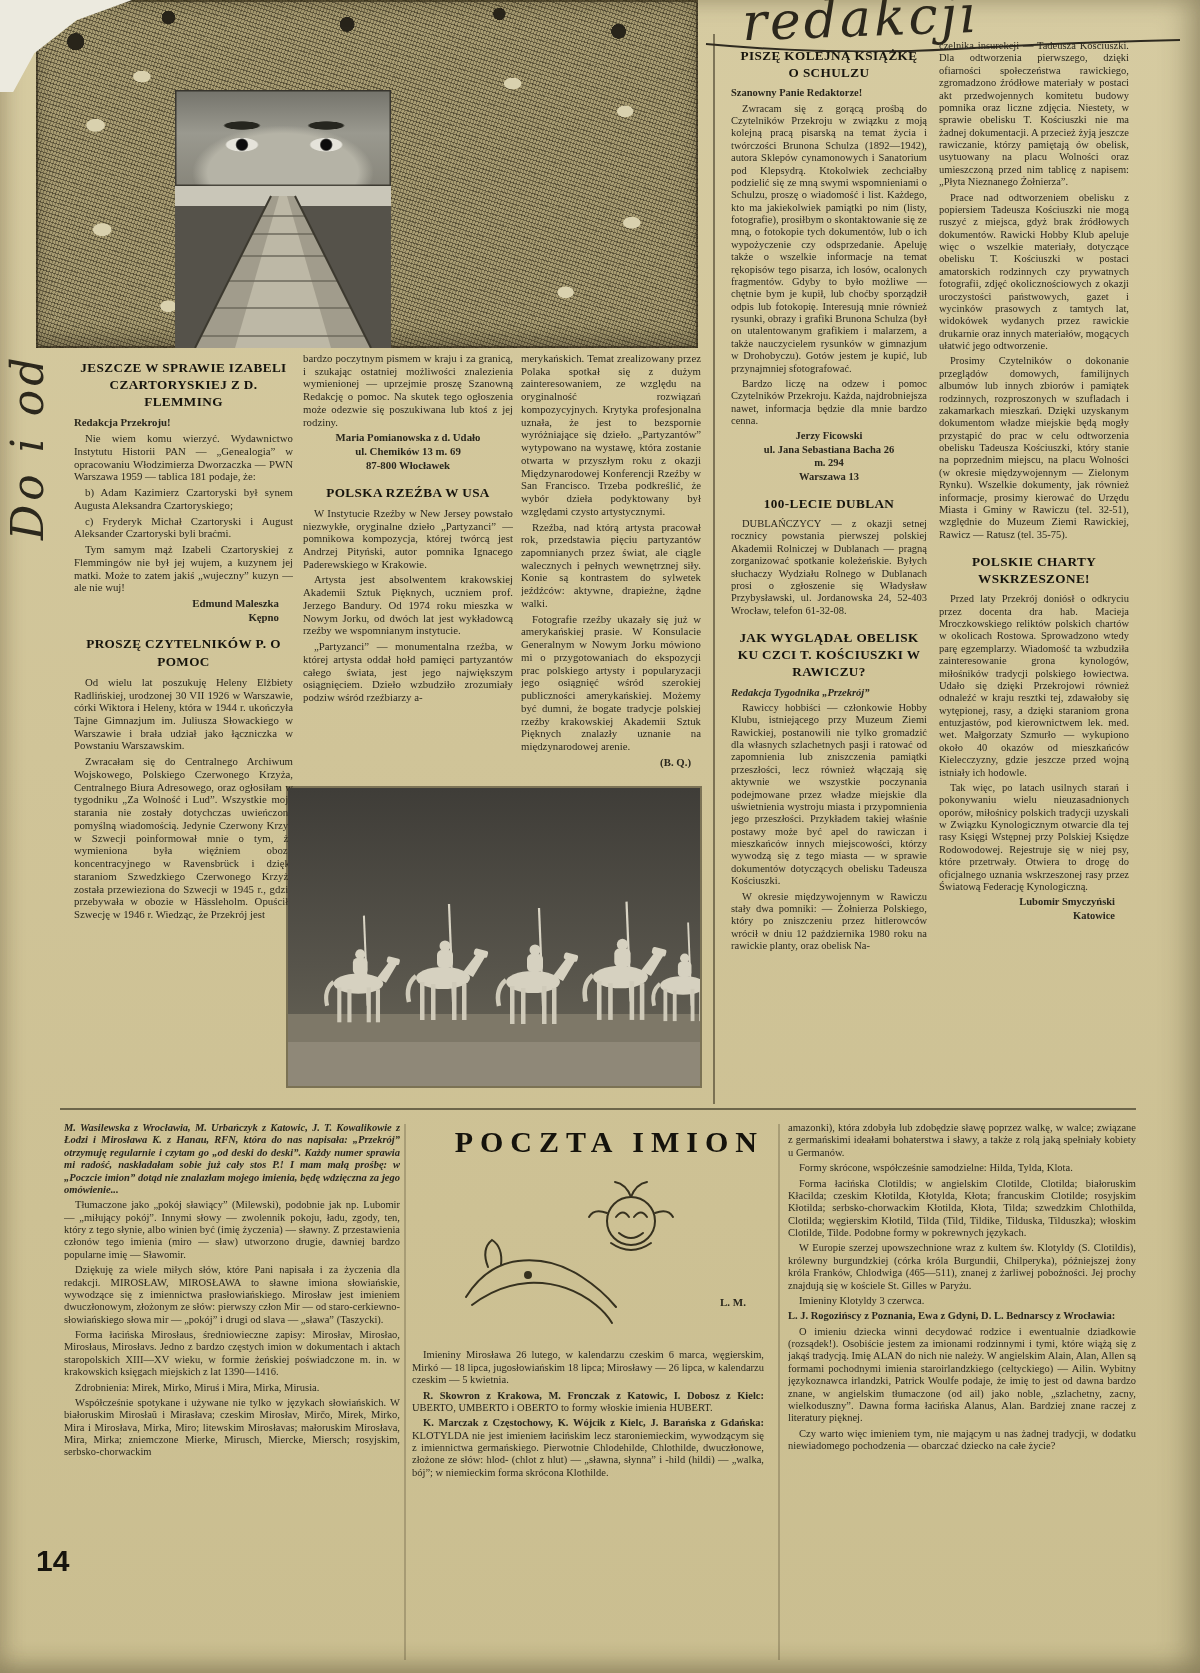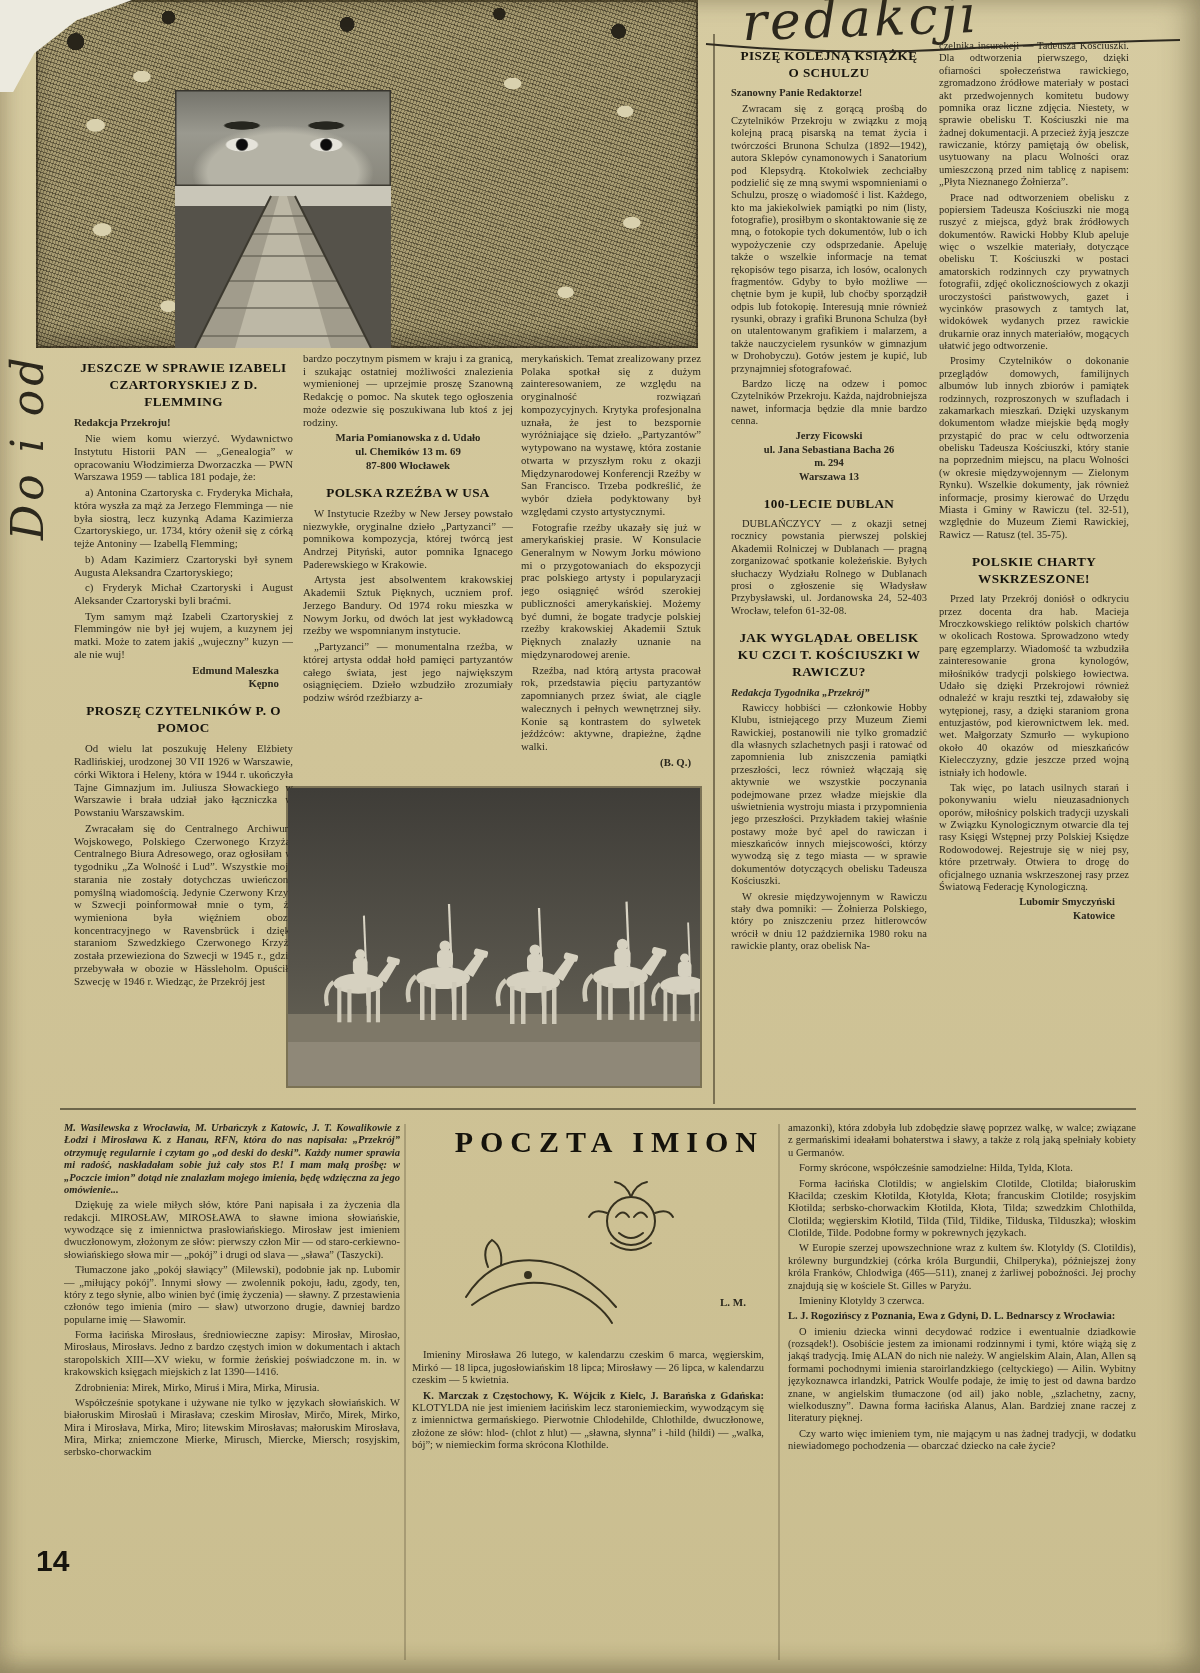--- a/index.html
+++ b/index.html
@@ -119,21 +119,20 @@
 
   <div class="rule-v" style="left:713px;top:34px;height:1070px"></div>
   <div class="rule-h" style="left:60px;top:1108px;width:1076px"></div>
   <div class="rule-v" style="left:404px;top:1124px;height:536px;opacity:.45"></div>
   <div class="rule-v" style="left:778px;top:1124px;height:536px;opacity:.45"></div>
 
   <section class="col" style="left:74px;top:352px;width:219px;height:752px">
     <h3>JESZCZE W SPRAWIE IZABELI CZARTORYSKIEJ Z D. FLEMMING</h3>
     <p class="salut">Redakcja Przekroju!</p>
     <p>Nie wiem komu wierzyć. Wydawnictwo Instytutu Historii PAN — „Genealogia” w opracowaniu Włodzimierza Dworzaczka — PWN Warszawa 1959 — tablica 181 podaje, że:</p>
-    <p>a) Antonina Czartoryska c. Fryderyka Michała, która wyszła za mąż za Jerzego Flemminga — nie była siostrą, lecz kuzynką Adama Kazimierza Czartoryskiego, ur. 1734, który ożenił się z córką tejże Antoniny — Izabellą Flemming;</p>
     <p>b) Adam Kazimierz Czartoryski był synem Augusta Aleksandra Czartoryskiego;</p>
     <p>c) Fryderyk Michał Czartoryski i August Aleksander Czartoryski byli braćmi.</p>
     <p>Tym samym mąż Izabeli Czartoryskiej z Flemmingów nie był jej wujem, a kuzynem jej matki. Może to zatem jakiś „wujeczny” kuzyn — ale nie wuj!</p>
     <p class="sig">Edmund Maleszka</p>
     <p class="sig">Kępno</p>
     <h3>PROSZĘ CZYTELNIKÓW P. O POMOC</h3>
     <p>Od wielu lat poszukuję Heleny Elżbiety Radlińskiej, urodzonej 30 VII 1926 w Warszawie, córki Wiktora i Heleny, która w 1944 r. ukończyła Tajne Gimnazjum im. Juliusza Słowackiego w Warszawie i brała udział jako łączniczka w Powstaniu Warszawskim.</p>
     <p>Zwracałam się do Centralnego Archiwum Wojskowego, Polskiego Czerwonego Krzyża, Centralnego Biura Adresowego, oraz ogłosiłam w tygodniku „Za Wolność i Lud”. Wszystkie moje starania nie zostały dotychczas uwieńczone pomyślną wiadomością. Jedynie Czerwony Krzyż w Szwecji poinformował mnie o tym, że wymieniona była więźniem obozu koncentracyjnego w Ravensbrück i dzięki staraniom Szwedzkiego Czerwonego Krzyża została przewieziona do Szwecji w 1945 r., gdzie przebywała w obozie w Hässleholm. Opuściła Szwecję w 1946 r. Wiedząc, że Przekrój jest</p>
   </section>
 
@@ -143,22 +142,22 @@
     <p class="addr">ul. Chemików 13 m. 69</p>
     <p class="addr">87-800 Włocławek</p>
     <h3>POLSKA RZEŹBA W USA</h3>
     <p>W Instytucie Rzeźby w New Jersey powstało niezwykłe, oryginalne dzieło „Partyzanci” — pomnikowa kompozycja, której twórcą jest Andrzej Pityński, autor pomnika Ignacego Paderewskiego w Krakowie.</p>
     <p>Artysta jest absolwentem krakowskiej Akademii Sztuk Pięknych, uczniem prof. Jerzego Bandury. Od 1974 roku mieszka w Nowym Jorku, od dwóch lat jest wykładowcą rzeźby we wspomnianym instytucie.</p>
     <p>„Partyzanci” — monumentalna rzeźba, w której artysta oddał hołd pamięci partyzantów całego świata, jest jego największym osiągnięciem. Dzieło wzbudziło zrozumiały podziw wśród rzeźbiarzy a-</p>
   </section>
 
   <section class="col" style="left:521px;top:352px;width:180px;height:424px">
     <p class="noindent">merykańskich. Temat zrealizowany przez Polaka spotkał się z dużym zainteresowaniem, ze względu na oryginalność rozwiązań kompozycyjnych. Krytyka profesjonalna uznała, że jest to bezspornie wyróżniające się dzieło. „Partyzantów” wytypowano na wystawę, która zostanie otwarta w przyszłym roku z okazji Międzynarodowej Konferencji Rzeźby w San Francisco. Trzeba podkreślić, że wybór dzieła podyktowany był względami czysto artystycznymi.</p>
+    <p>Rzeźba, nad którą artysta pracował rok, przedstawia pięciu partyzantów zapomnianych przez świat, ale ciągle walecznych i pełnych wewnętrznej siły. Konie są kontrastem do sylwetek jeźdźców: aktywne, drapieżne, żądne walki.</p>
     <p>Fotografie rzeźby ukazały się już w amerykańskiej prasie. W Konsulacie Generalnym w Nowym Jorku mówiono mi o przygotowaniach do ekspozycji prac polskiego artysty i popularyzacji jego osiągnięć wśród szerokiej publiczności amerykańskiej. Możemy być dumni, że bogate tradycje polskiej rzeźby krakowskiej Akademii Sztuk Pięknych znalazły uznanie na międzynarodowej arenie.</p>
-    <p>Rzeźba, nad którą artysta pracował rok, przedstawia pięciu partyzantów zapomnianych przez świat, ale ciągle walecznych i pełnych wewnętrznej siły. Konie są kontrastem do sylwetek jeźdźców: aktywne, drapieżne, żądne walki.</p>
     <p class="byline">(B. Q.)</p>
   </section>
 
   <figure class="sculpture-wrap" style="margin:0">
     <svg viewBox="0 0 412 298" width="412" height="298" preserveAspectRatio="none">
       <defs>
         <linearGradient id="sky" x1="0" y1="0" x2="0" y2="1">
           <stop offset="0" stop-color="#3f3d38"></stop>
             <stop offset="0.6" stop-color="#57544b"></stop>
             <stop offset="1" stop-color="#6b6759"></stop>
@@ -211,22 +210,22 @@
     <p>Prosimy Czytelników o dokonanie przeglądów domowych, familijnych albumów lub innych zbiorów i pamiątek rodzinnych, rozproszonych w szufladach i zakamarkach mieszkań. Dzięki uzyskanym dokumentom władze miejskie będą mogły przystąpić do prac w celu odtworzenia obelisku Tadeusza Kościuszki, który stanie na poprzednim miejscu, na placu Wolności (w okresie międzywojennym — Zielonym Rynku). Wszelkie dokumenty, jak również informacje, prosimy kierować do Urzędu Miasta i Gminy w Rawiczu (tel. 32-51), względnie do Muzeum Ziemi Rawickiej, Rawicz — Ratusz (tel. 35-75).</p>
     <h3>POLSKIE CHARTY WSKRZESZONE!</h3>
     <p>Przed laty Przekrój doniósł o odkryciu przez docenta dra hab. Macieja Mroczkowskiego reliktów polskich chartów w okolicach Rostowa. Sprowadzono wtedy parę egzemplarzy. Wiadomość ta wzbudziła zainteresowanie grona kynologów, miłośników tradycji polskiego łowiectwa. Udało się dzięki Przekrojowi również odnaleźć w kraju resztki tej, zdawałoby się wytępionej, rasy, a dzięki staraniom grona entuzjastów, pod kierownictwem lek. med. wet. Małgorzaty Szmurło — wykupiono około 40 okazów od mieszkańców Kielecczyzny, gdzie jeszcze przed wojną istniały ich hodowle.</p>
     <p>Tak więc, po latach usilnych starań i pokonywaniu wielu nieuzasadnionych oporów, miłośnicy polskich tradycji uzyskali w Związku Kynologicznym otwarcie dla tej rasy Księgi Wstępnej przy Polskiej Księdze Rodowodowej. Rejestruje się w niej psy, które przetrwały. Otwiera to drogę do oficjalnego uznania wskrzeszonej rasy przez Światową Federację Kynologiczną.</p>
     <p class="sig">Lubomir Smyczyński</p>
     <p class="sig">Katowice</p>
   </section>
 
   <section class="col bottom" style="left:64px;top:1122px;width:336px;height:538px">
     <p class="lead">M. Wasilewska z Wrocławia, M. Urbańczyk z Katowic, J. T. Kowalikowie z Łodzi i Mirosława K. z Hanau, RFN, która do nas napisała: „Przekrój” otrzymuję regularnie i czytam go „od deski do deski”. Każdy numer sprawia mi radość, naskładałam sobie już cały stos P.! I mam małą prośbę: w „Poczcie imion” dotąd nie znalazłam mojego imienia, będę wdzięczna za jego omówienie...</p>
+    <p>Tłumaczone jako „pokój sławiący” (Milewski), podobnie jak np. Lubomir — „miłujący pokój”. Innymi słowy — zwolennik pokoju, ładu, zgody, ten, który z tego słynie, albo winien być (imię życzenia) — sławny. Z przestawienia członów tego imienia (miro — sław) utworzono drugie, dawniej bardzo popularne imię — Sławomir.</p>
     <p>Dziękuję za wiele miłych słów, które Pani napisała i za życzenia dla redakcji. MIROSŁAW, MIROSŁAWA to sławne imiona słowiańskie, wywodzące się z imiennictwa prasłowiańskiego. Mirosław jest imieniem dwuczłonowym, złożonym ze słów: pierwszy człon Mir — od staro-cerkiewno-słowiańskiego słowa mir — „pokój” i drugi od slava — „sława” (Taszycki).</p>
-    <p>Tłumaczone jako „pokój sławiący” (Milewski), podobnie jak np. Lubomir — „miłujący pokój”. Innymi słowy — zwolennik pokoju, ładu, zgody, ten, który z tego słynie, albo winien być (imię życzenia) — sławny. Z przestawienia członów tego imienia (miro — sław) utworzono drugie, dawniej bardzo popularne imię — Sławomir.</p>
     <p>Forma łacińska Mirosłaus, średniowieczne zapisy: Mirosłav, Mirosłao, Mirosłaus, Mirosłavs. Jedno z bardzo częstych imion w dokumentach i aktach staropolskich XIII—XV wieku, w formie żeńskiej poświadczone m. in. w krakowskich księgach miejskich z lat 1390—1416.</p>
     <p>Zdrobnienia: Mirek, Mirko, Miruś i Mira, Mirka, Mirusia.</p>
     <p>Współcześnie spotykane i używane nie tylko w językach słowiańskich. W białoruskim Mirosłaŭ i Mirasłava; czeskim Mirosłav, Mirčo, Mirek, Mirko, Mira i Mirosłava, Mirka, Miro; litewskim Mirosłavas; małoruskim Mirosłava, Mira, Mirka; zniemczone Mierke, Mirusch, Miercke, Miersch; rosyjskim, serbsko-chorwackim</p>
   </section>
 
   <section class="col bottom" style="left:412px;top:1116px;width:352px;height:546px">
     <h2 class="poczta-header">POCZTA IMION</h2>
     <div class="illus-row">
       <svg class="illus" width="250" height="168" viewBox="0 0 250 168">
         <g fill="none" stroke="#36311f" stroke-width="2" stroke-linecap="round">
@@ -236,20 +235,21 @@
           <circle cx="80" cy="106" r="3" fill="#36311f"></circle>
           <circle cx="183" cy="52" r="24"></circle>
           <path d="M183,28 q5,-13 16,-15 M183,28 q-5,-13 -16,-15 M207,44 q13,-5 18,4 M159,44 q-13,-5 -18,4"></path>
           <path d="M168,48 q7,-9 13,0 M186,48 q7,-9 13,0 M171,64 q12,10 24,0"></path>
           <path d="M163,74 q20,14 40,0"></path>
         </g>
       </svg>
       <span class="initials">L. M.</span>
     </div>
     <p>Imieniny Mirosława 26 lutego, w kalendarzu czeskim 6 marca, węgierskim, Mirkó — 18 lipca, jugosłowiańskim 18 lipca; Mirosławy — 26 lipca, w kalendarzu czeskim — 5 kwietnia.</p>
+    <p><b class="intro">R. Skowron z Krakowa, M. Fronczak z Katowic, I. Dobosz z Kielc:</b> <span>UBERTO, UMBERTO i OBERTO to formy włoskie imienia HUBERT.</span></p>
     <p><b class="intro">K. Marczak z Częstochowy, K. Wójcik z Kielc, J. Barańska z Gdańska:</b> <span>KLOTYLDA nie jest imieniem łacińskim lecz staroniemieckim, wywodzącym się z imiennictwa germańskiego. Pierwotnie Chlodehilde, Chlothilde, dwuczłonowe, złożone ze słów: hlod- (chlot z hlut) — „sławna, słynna” i -hild (hildi) — „walka, bój”; w niemieckim forma skrócona Klothilde.</span></p>
   </section>
 
   <section class="col bottom" style="left:788px;top:1122px;width:348px;height:538px">
     <p class="noindent">amazonki), która zdobyła lub zdobędzie sławę poprzez walkę, w walce; związane z germańskimi ideałami bohaterstwa i sławy, a także z rolą jaką spełniały kobiety u Germanów.</p>
     <p>Formy skrócone, współcześnie samodzielne: Hilda, Tylda, Klota.</p>
     <p>Forma łacińska Clotildis; w angielskim Clotilde, Clotilda; białoruskim Kłacilda; czeskim Kłotilda, Kłotylda, Kłota; francuskim Clotilde; rosyjskim Kłotilda; serbsko-chorwackim Kłotilda, Kłota, Tilda; szwedzkim Chlothilda, Clotilda; węgierskim Kłotild, Tilda (Tild, Tildike, Tilduska, Tilduszka); włoskim Clotilde, Tilde. Podobne formy w pokrewnych językach.</p>
     <p>W Europie szerzej upowszechnione wraz z kultem św. Klotyldy (S. Clotildis), królewny burgundzkiej (córka króla Burgundii, Chilperyka), późniejszej żony króla Franków, Chlodwiga (465—511), znanej z żarliwej pobożności. Jej prochy znajdują się w kościele St. Gilles w Paryżu.</p>
     <p>Imieniny Klotyldy 3 czerwca.</p>
     <p class="noindent"><b class="intro">L. J. Rogozińscy z Poznania, Ewa z Gdyni, D. L. Bednarscy z Wrocławia:</b></p>

